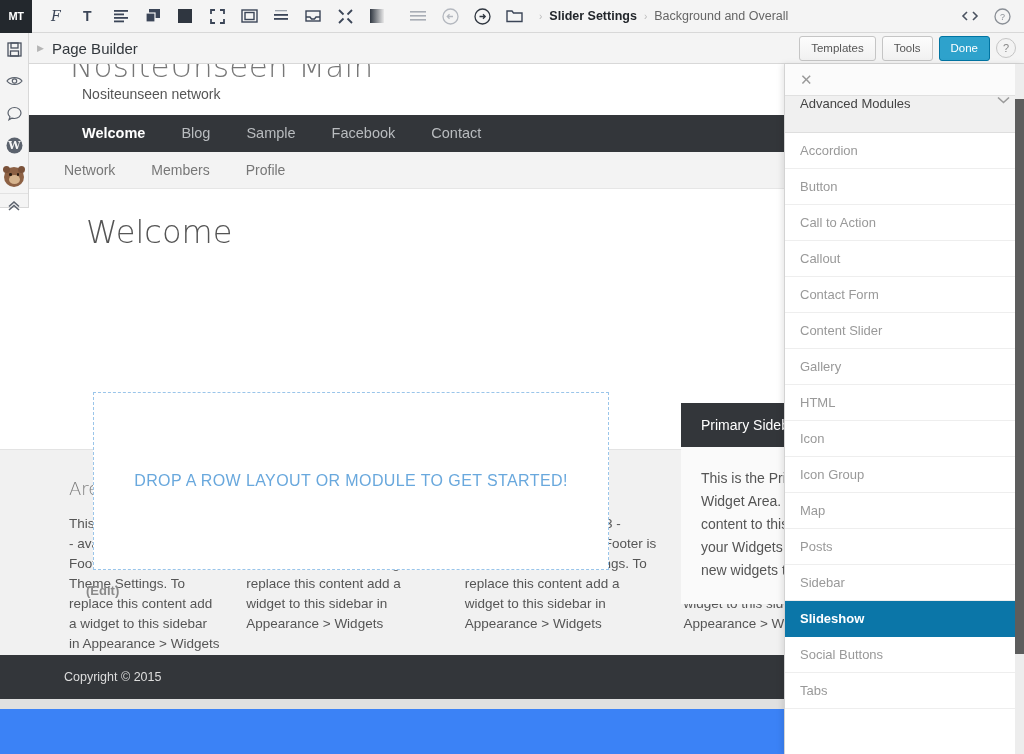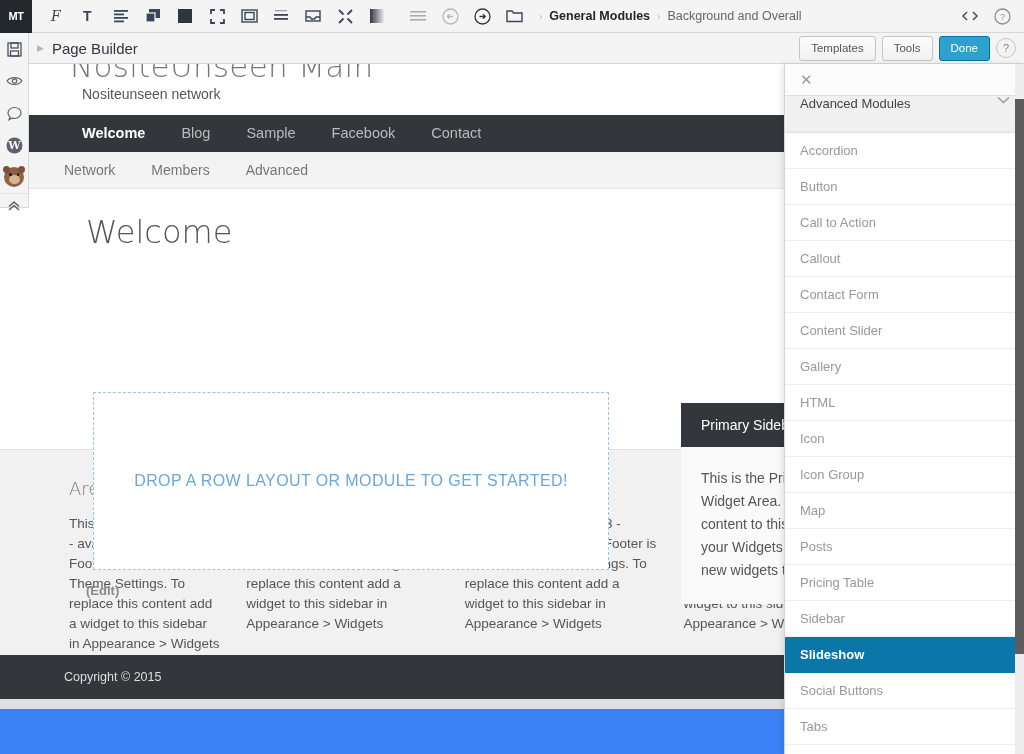--- a/index.html
+++ b/index.html
@@ -432,21 +432,21 @@
     </div>
     <div class="tb-btn">
       <svg width="17" height="14" viewBox="0 0 17 14" fill="none" stroke="#3b4557" stroke-width="1.4">
         <path d="M1 12.5 V2 H6 L7.5 4 H16 V12.5 Z"></path>
       </svg>
     </div>
   </div>
 
   <div class="breadcrumb">
     <span class="bc-sep">›</span>
-    <span class="bc-strong">General Modules</span>
+    <span class="bc-strong">Slider Settings</span>
     <span class="bc-sep">›</span>
     <span class="bc-light">Background and Overall</span>
   </div>
 
   <div id="top-right">
     <div class="tb-btn">
       <svg width="18" height="14" viewBox="0 0 18 14" fill="none" stroke="#4a5260" stroke-width="1.6">
         <path d="M6 3 L2 7 L6 11"></path>
           <path d="M12 3 L16 7 L12 11"></path>
       </svg>
@@ -524,21 +524,21 @@
     <a href="#" class="active">Welcome</a>
     <a href="#">Blog</a>
     <a href="#">Sample</a>
     <a href="#">Facebook</a>
     <a href="#">Contact</a>
   </div>
 
   <div id="sub-nav">
     <a href="#">Network</a>
     <a href="#">Members</a>
-    <a href="#">Advanced</a>
+    <a href="#">Profile</a>
   </div>
 
   <div id="content-area">
     <h2 id="page-heading">Welcome</h2>
 
     <div id="drop-zone">
       <span id="drop-zone-label">DROP A ROW LAYOUT OR MODULE TO GET STARTED!</span>
     </div>
 
     <span id="edit-link">(Edit)</span>
@@ -620,23 +620,20 @@
     <div class="module-item">
         <span>Icon Group</span>
       </div>
     <div class="module-item">
         <span>Map</span>
       </div>
     <div class="module-item">
         <span>Posts</span>
       </div>
     <div class="module-item">
-        <span>Pricing Table</span>
-      </div>
-    <div class="module-item">
         <span>Sidebar</span>
       </div>
     <div class="module-item selected">
         <span>Slideshow</span>
       </div>
     <div class="module-item">
         <span>Social Buttons</span>
       </div>
     <div class="module-item">
         <span>Tabs</span>

